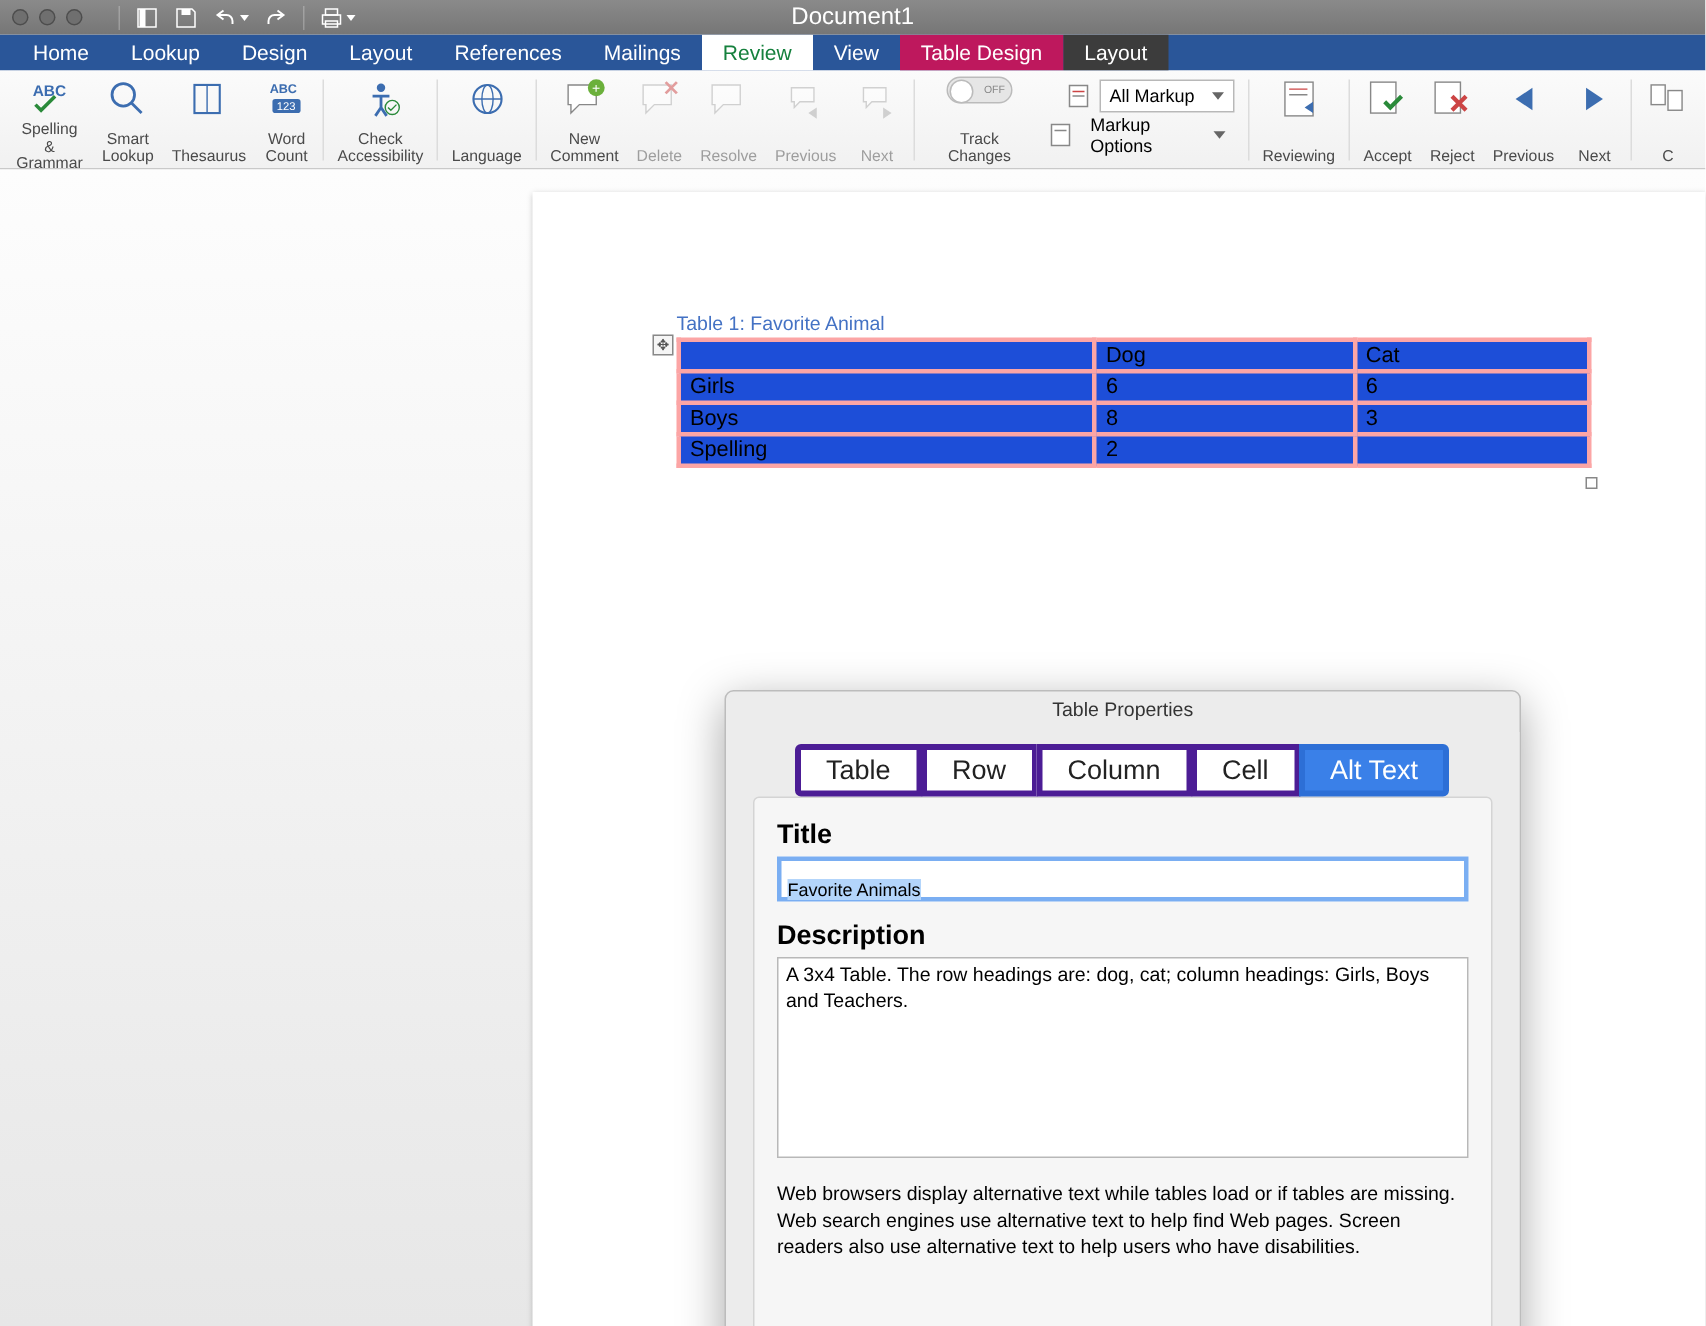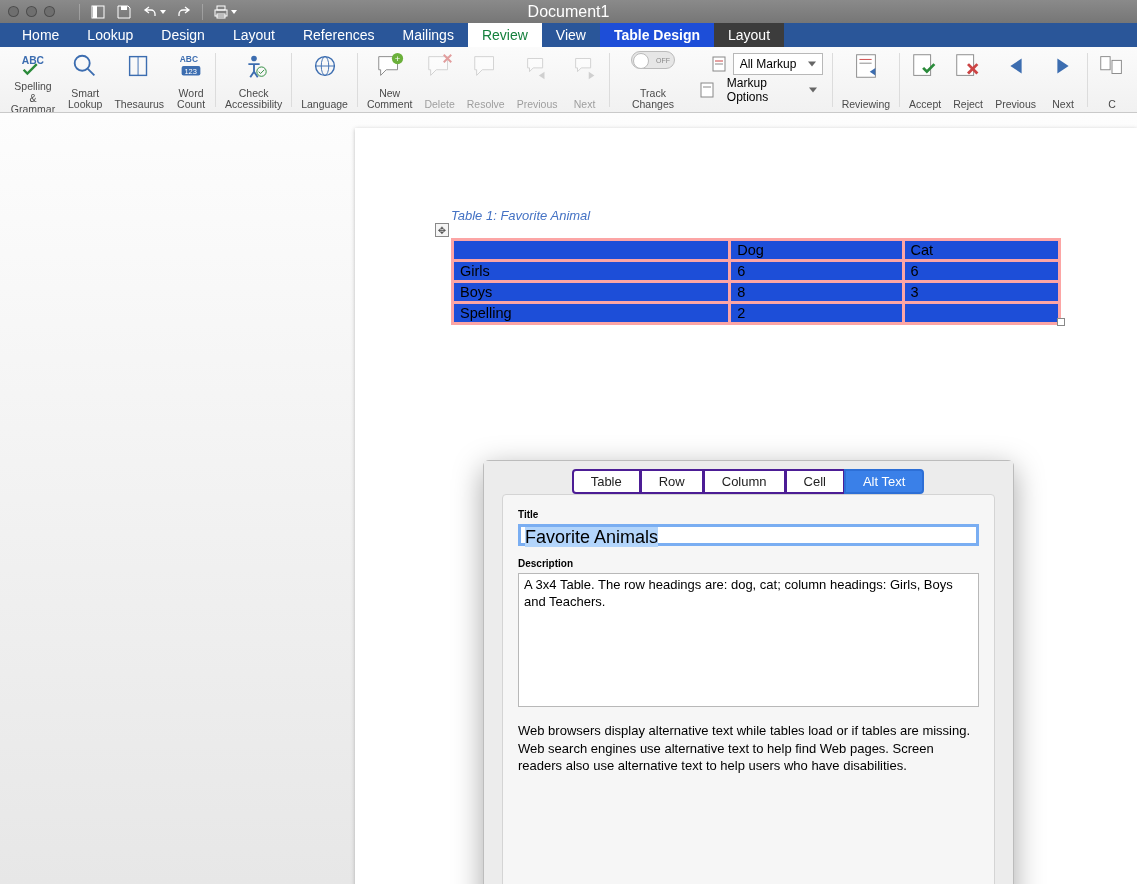--- a/index.html
+++ b/index.html
@@ -12,58 +12,58 @@
   .qat { display: flex; gap: 2px; margin-left: 20px; align-items: center; }
   .qat-divider { width: 1px; height: 16px; background: rgba(255,255,255,0.25); margin: 0 4px; }
   .qat-btn { color: #fff; padding: 2px 4px; display: flex; align-items: center; justify-content: center; }
   .qat-btn svg { width: 16px; height: 16px; }
   .doc-title { position: absolute; left: 50%; transform: translateX(-50%); color: #fff; font-size: 16px; font-weight: 500; width: 300px; text-align: center; }
   
   
   .menubar { height: 24px; background: #2a5699; display: flex; align-items: stretch; padding-left: 8px; overflow: hidden; }
   .menutab { color: #fff; padding: 0 14px; display: flex; align-items: center; font-size: 14px; cursor: default; }
   .menutab.active { background: #fff; color: #15803d; }
-  .menutab.context1 { background: #1d4ed8; font-weight: bold; }
+  .menutab.context1 { background: #be185d; }
   .menutab.context2 { background: #3c3c3c; }
   
   
   .ribbon { height: 66px; background: linear-gradient(#fbfbfb,#f1f1f1); border-bottom: 1px solid #c9c9c9; display: flex; align-items: flex-start; padding: 4px 4px 0 4px; overflow: hidden; }
   .rgroup { display: flex; flex-direction: column; align-items: center; padding: 0 6px; height: 60px; justify-content: space-between; }
   .rgroup.disabled { opacity: 0.5; }
   .ricon { width: 30px; height: 30px; display: flex; align-items: flex-start; justify-content: center; }
   .rlabel { font-size: 10.5px; color: #4a4a4a; text-align: center; line-height: 1.1; white-space: pre-line; }
   .rdivider { width: 1px; height: 54px; background: #dcdcdc; margin: 2px 3px 0 3px; }
   .rcombo { height: 60px; display: flex; flex-direction: column; justify-content: flex-start; padding: 2px 6px; gap: 4px; align-items: flex-end; }
   .combo-select { height: 22px; border: 1px solid #b8b8b8; background: #fff; font-size: 12px; padding: 0 18px 0 6px; display:flex; align-items:center; position:relative; min-width:90px;}
   .combo-select::after { content:""; position:absolute; right:6px; top:50%; width:0; height:0; border-left:4px solid transparent; border-right:4px solid transparent; border-top:5px solid #666; transform:translateY(-50%);}
   .toggle { width:44px; height:18px; background:#e6e6e6; border:1px solid #bbb; border-radius:9px; position:relative; display:flex; align-items:center; justify-content:flex-end; padding:0 4px; font-size:7px; color:#888;}
   .toggle::before{content:""; position:absolute; left:1px; top:1px; width:14px; height:14px; background:#fff; border:1px solid #bbb; border-radius:50%;}
   
   
   .workspace { height: 771px; background: linear-gradient(#fdfdfd,#e7e7e7); display: flex; justify-content: flex-start; padding-left: 355px; padding-top: 15px; position: relative; }
   .page { width: 782px; height: 760px; background: #fff; box-shadow: 0 1px 4px rgba(0,0,0,0.25); padding: 80px 96px 0 96px; position: relative; }
-  .caption { color: #4472c4; font-style: italic; font-size: 13px; margin-bottom: 15px; }
+  .caption { color: #4472c4; font-size: 13px; margin-bottom: 2px; }
   .tbl-handle { position:absolute; left:80px; top:95px; width:14px; height:14px; border:1px solid #888; background:#f5f5f5; display:flex; align-items:center; justify-content:center; font-size:10px; color:#555;}
   .doc-table { border-collapse: collapse; width: 610px; }
   .doc-table td { border: 3px solid #fca5a5; padding: 1px 6px; font-size: 14.5px; height: 19px; vertical-align: top; background:#1d4ed8;}
   .resize-handle{position:absolute; width:8px; height:8px; border:1px solid #888; background:#fff; font-size:6px;}
   
   
   .dialog { position: absolute; left: 483px; top: 347px; width: 531px; height: 537px; background: #ececec; border-radius: 6px; box-shadow: 0 8px 30px rgba(0,0,0,0.35); display: flex; flex-direction: column; border:1px solid #bcbcbc;}
   .dialog-title { text-align: center; font-size: 13px; padding: 4px 0 8px 0; color:#333; font-weight:400;}
   .dialog-body { flex: 1; background: #ececec; padding: 8px 18px; }
   .seg-control { display: flex; justify-content: center; }
-  .seg { border: 2px solid #4c1d95; background: #fff; padding: 3px 17px; font-size: 13px; margin-left: -1px; cursor: default; color:#222;}
+  .seg { border: 4px solid #4c1d95; background: #fff; padding: 3px 17px; font-size: 18px; margin-left: -1px; cursor: default; color:#222;}
   .seg:first-child { border-radius: 4px 0 0 4px; }
   .seg:last-child { border-radius: 0 4px 4px 0; }
   .seg.active { background: #3a80e8; color:#fff; border-color:#2d6fd6;}
   .panel { background: #f6f6f6; border:1px solid #d4d4d4; border-top:none; border-radius:0 0 4px 4px; padding: 14px 15px; height: 420px;}
   .panel-border-top{border-top:1px solid #d4d4d4; border-radius:4px;}
-  .field-label { font-weight: bold; font-size: 10px; margin-bottom: 4px; display:block;}
-  .title-input { width: 100%; height: 22px; border: 3px solid #7aaef2; background:#fff; padding: 0 4px; font-size: 18px; outline:none;}
+  .field-label { font-weight: bold; font-size: 18px; margin-bottom: 4px; display:block;}
+  .title-input { width: 100%; height: 22px; border: 3px solid #7aaef2; background:#fff; padding: 12px 4px; font-size: 12px; outline:none;}
   .title-input .sel { background:#b3d5fb;}
   .desc-area { width: 100%; height: 134px; border: 1px solid #b8b8b8; background:#fff; padding: 3px 5px; font-size: 13px; resize:none; font-family:inherit; line-height:1.3;}
   .help-text { font-size: 13px; color:#000; margin-top: 12px; line-height:1.35;}
   .down-caret{display:inline-block; width:0; height:0; border-left:3px solid transparent; border-right:3px solid transparent; border-top:4px solid #fff; margin-left:2px; vertical-align:middle;}
 </style>
 </head>
 <body>
 
 <div class="titlebar">
   <div class="traffic-lights">
@@ -348,20 +348,21 @@
         <td>Spelling</td>
         <td>2</td>
         <td></td>
       </tr>
     </tbody>
       </table>
     <div class="resize-handle" style="left:702px; top:190px"></div>
   </div>
 
   <div class="dialog">
+    <div class="dialog-title">Table Properties</div>
     <div class="dialog-body">
       <div class="seg-control">
         <div class="seg">Table</div>
         <div class="seg">Row</div>
         <div class="seg">Column</div>
         <div class="seg">Cell</div>
         <div class="seg active">Alt Text</div>
       </div>
       <div class="panel panel-border-top">
         <label class="field-label">Title</label>

